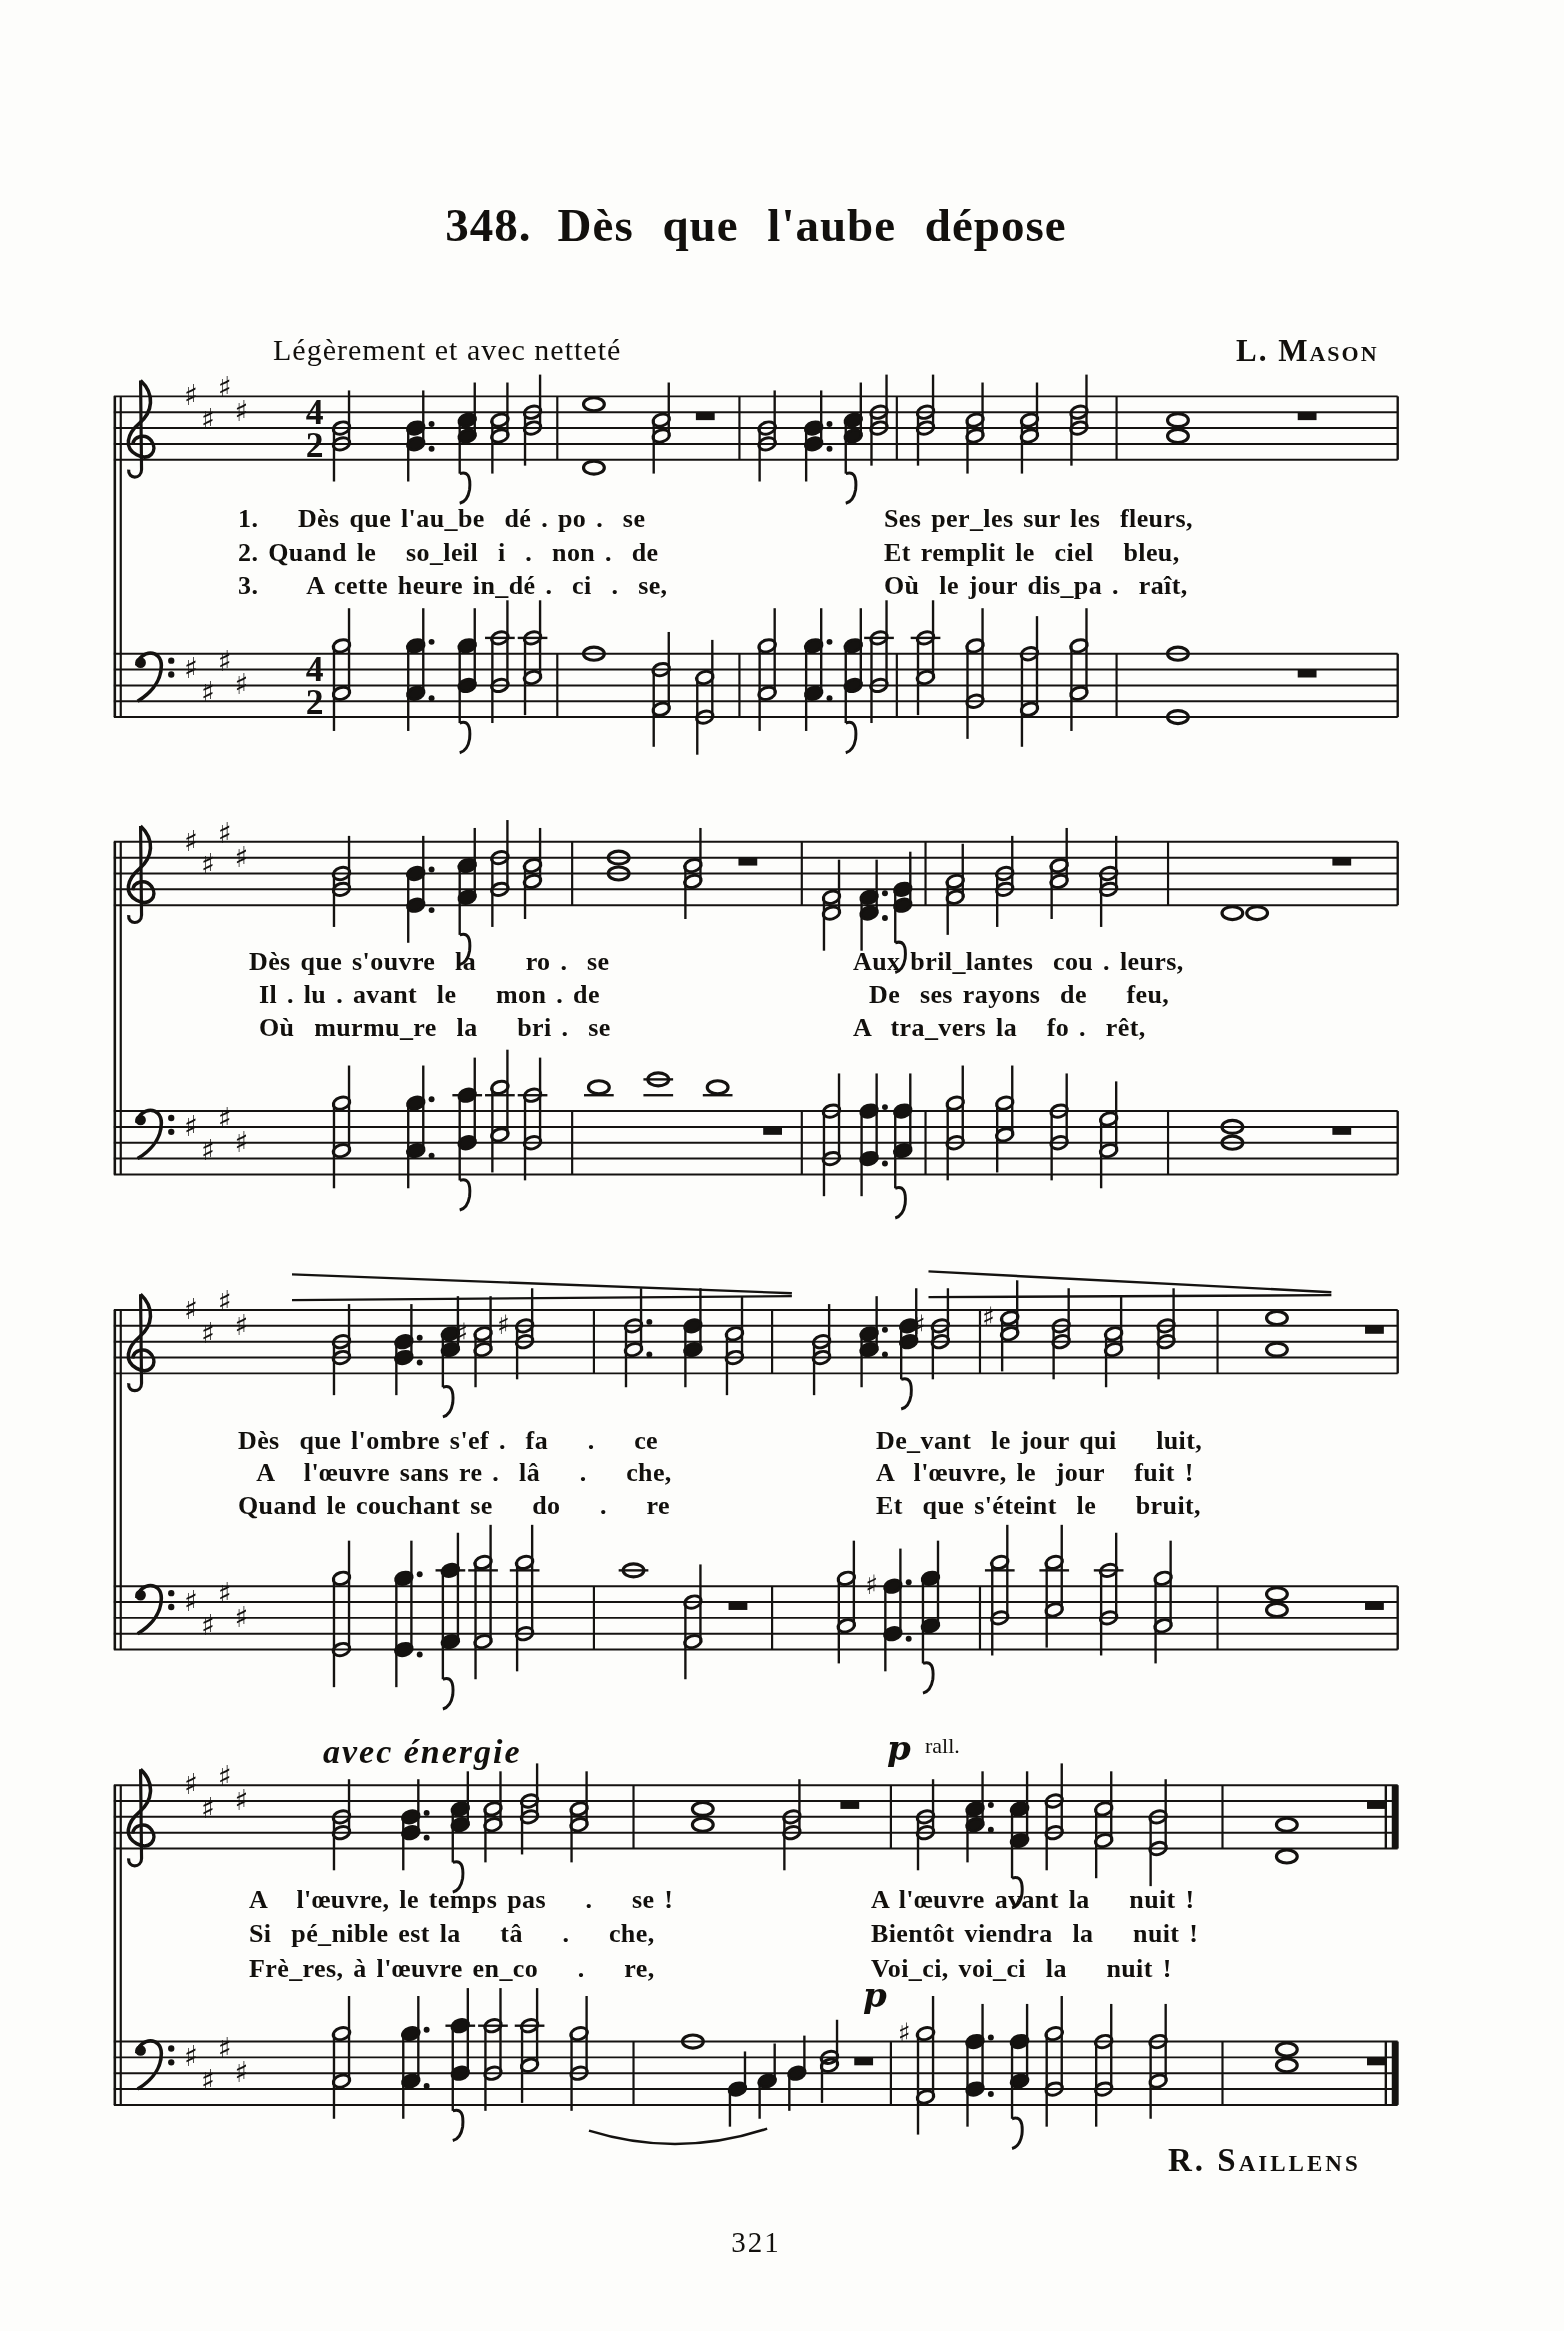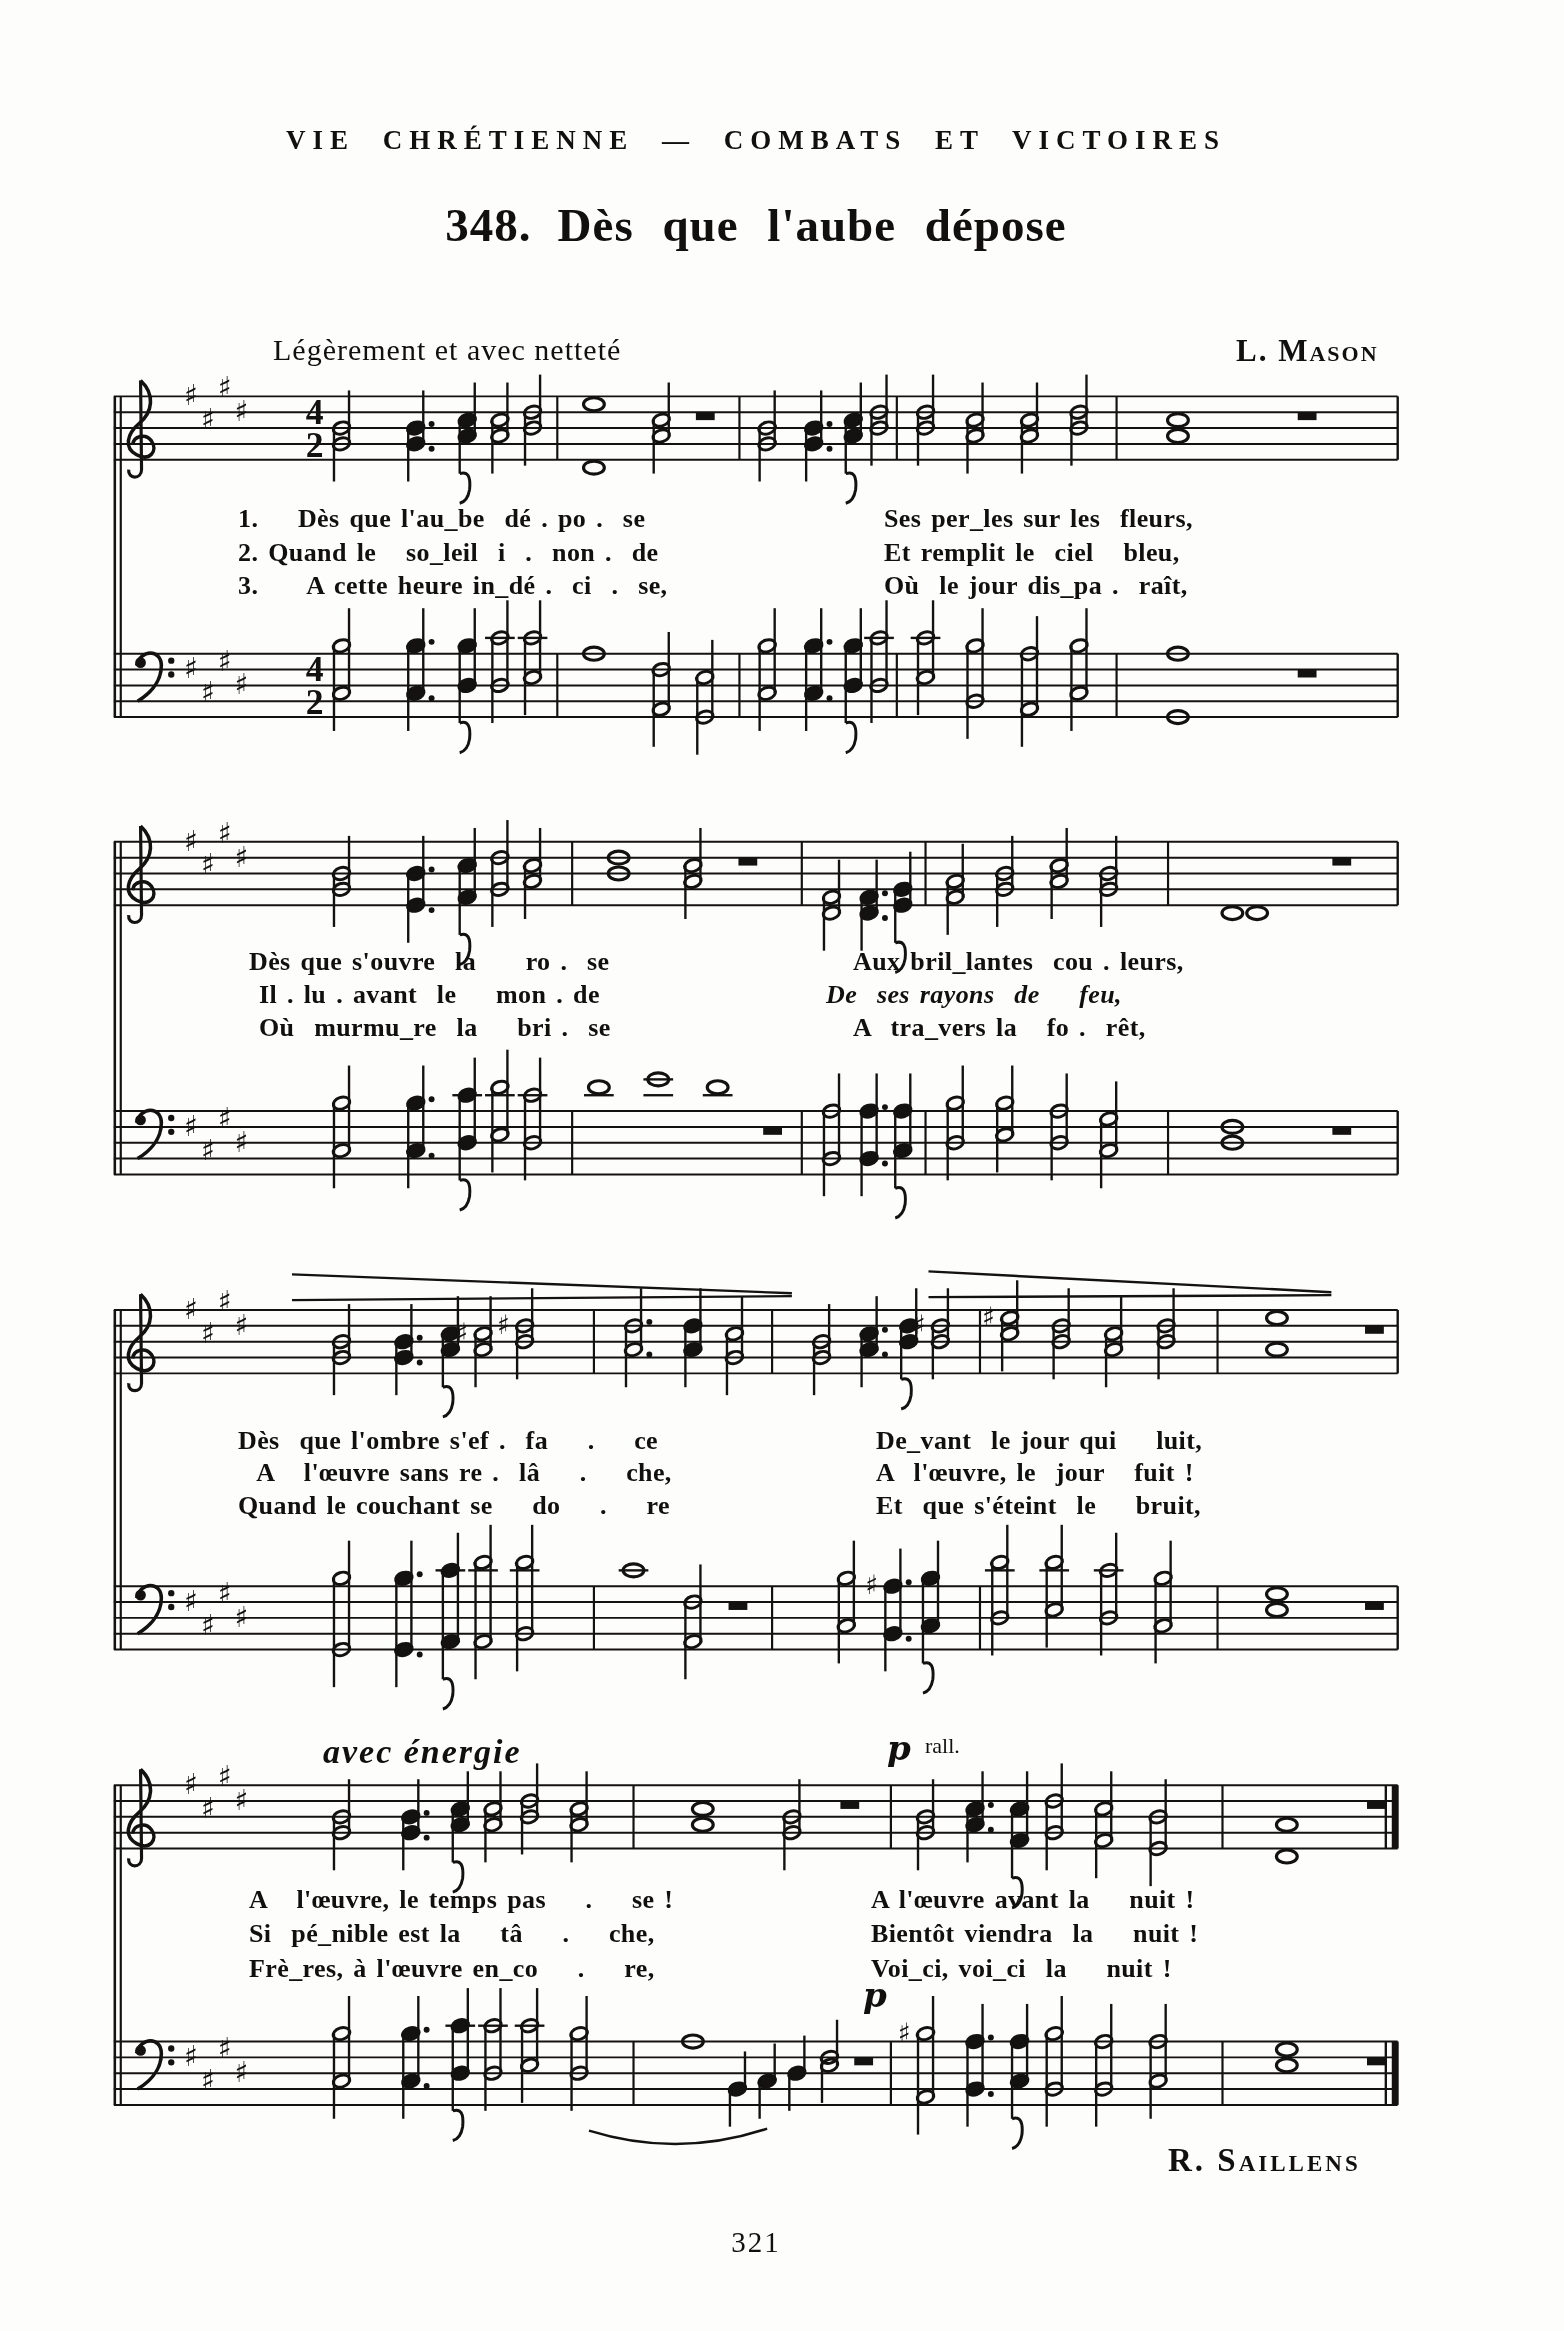--- a/index.html
+++ b/index.html
@@ -762,40 +762,39 @@
       <ellipse cx="1300" cy="2070" rx="10.5" ry="6.6" fill="none" stroke="#141210" stroke-width="3.2"></ellipse>
       <ellipse cx="1300" cy="2086" rx="10.5" ry="6.6" fill="none" stroke="#141210" stroke-width="3.2"></ellipse>
       <rect x="1381" y="2078" width="19" height="8" fill="#141210"></rect>
       <line x1="295" y1="1287" x2="800" y2="1306" stroke="#141210" stroke-width="2.4"></line>
       <line x1="295" y1="1313" x2="800" y2="1309" stroke="#141210" stroke-width="2.4"></line>
       <line x1="938" y1="1284" x2="1345" y2="1305" stroke="#141210" stroke-width="2.4"></line>
       <line x1="938" y1="1310" x2="1345" y2="1308" stroke="#141210" stroke-width="2.4"></line>
       <path d="M 595 2152 Q 685 2180 775 2150" fill="none" stroke="#141210" stroke-width="2.6"></path>
     </svg>
 
-  <div class="center-band hdr">VIE CHRÉTIENNE — COMBATS ET VICTOIRES</div>
 
   <h1 class="center-band title" style="margin:0;position:absolute;">
     <span class="num">348.</span><span>Dès que l'aube dépose</span>
   </h1>
 
   <div class="tempo">Légèrement et avec netteté</div>
   <div class="composer">L. Mason</div>
 
   <div id="lyrics-root">
       <div class="lyr" style="left: 238px; top: 506px;">1.    Dès que l'au_be  dé . po .  se</div>
       <div class="lyr" style="left: 884px; top: 506px;">Ses per_les sur les  fleurs,</div>
       <div class="lyr" style="left: 238px; top: 540px;">2. Quand le   so_leil  i  .  non .  de</div>
       <div class="lyr" style="left: 884px; top: 540px;">Et remplit le  ciel   bleu,</div>
       <div class="lyr" style="left: 238px; top: 573px;">3.     A cette heure in_dé .  ci  .  se,</div>
       <div class="lyr" style="left: 884px; top: 573px;">Où  le jour dis_pa .  raît,</div>
       <div class="lyr" style="left: 249px; top: 949px;">Dès que s'ouvre  la     ro .  se</div>
       <div class="lyr" style="left: 853px; top: 949px;">Aux bril_lantes  cou . leurs,</div>
       <div class="lyr" style="left: 249px; top: 982px;"> Il . lu . avant  le    mon . de</div>
-      <div class="lyr" style="left: 826px; top: 982px; font-style: italic;">De  ses rayons  de    feu,</div>
+      <div class="lyr" style="left: 869px; top: 982px;">De  ses rayons  de    feu,</div>
       <div class="lyr" style="left: 249px; top: 1015px;"> Où  murmu_re  la    bri .  se</div>
       <div class="lyr" style="left: 853px; top: 1015px;">A  tra_vers la   fo .  rêt,</div>
       <div class="lyr" style="left: 238px; top: 1428px;">Dès  que l'ombre s'ef .  fa    .    ce</div>
       <div class="lyr" style="left: 876px; top: 1428px;">De_vant  le jour qui    luit,</div>
       <div class="lyr" style="left: 238px; top: 1460px;">  A   l'œuvre sans re .  lâ    .    che,</div>
       <div class="lyr" style="left: 876px; top: 1460px;">A  l'œuvre, le  jour   fuit !</div>
       <div class="lyr" style="left: 238px; top: 1493px;">Quand le couchant se    do    .    re</div>
       <div class="lyr" style="left: 876px; top: 1493px;">Et  que s'éteint  le    bruit,</div>
       <div class="lyr" style="left: 249px; top: 1887px;">A   l'œuvre, le temps pas    .    se !</div>
       <div class="lyr" style="left: 871px; top: 1887px;">A l'œuvre avant la    nuit !</div>

